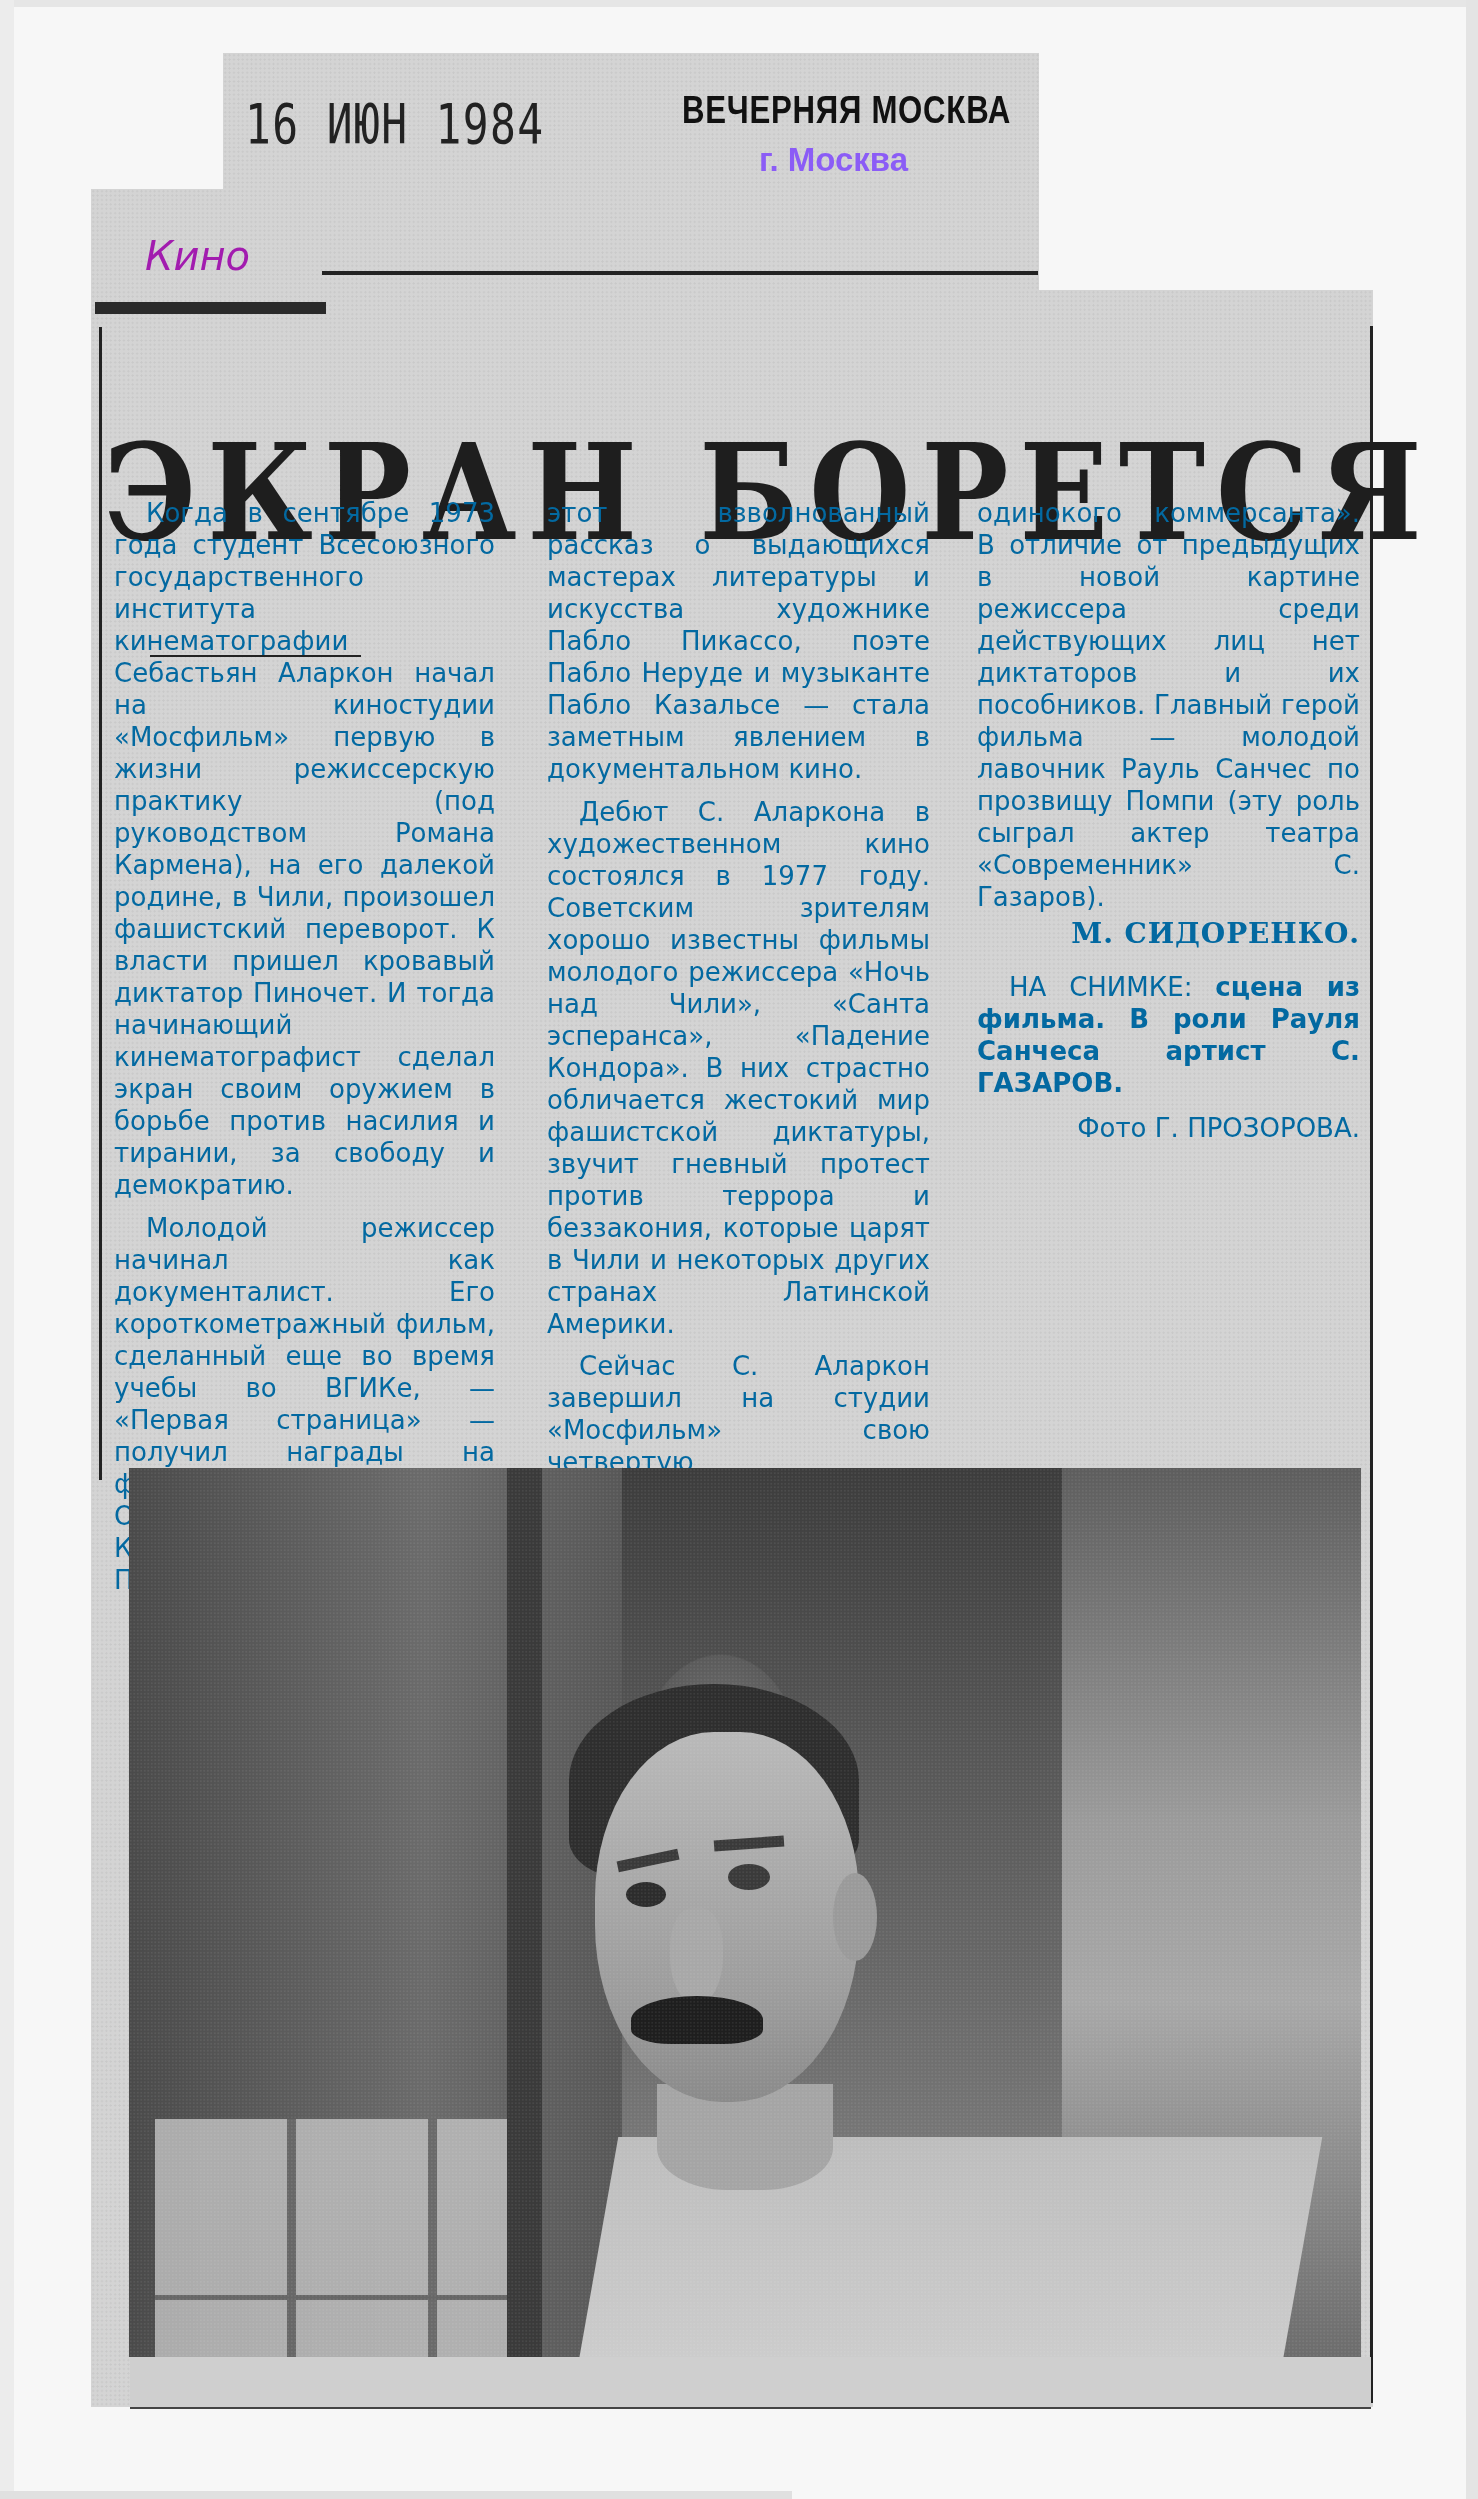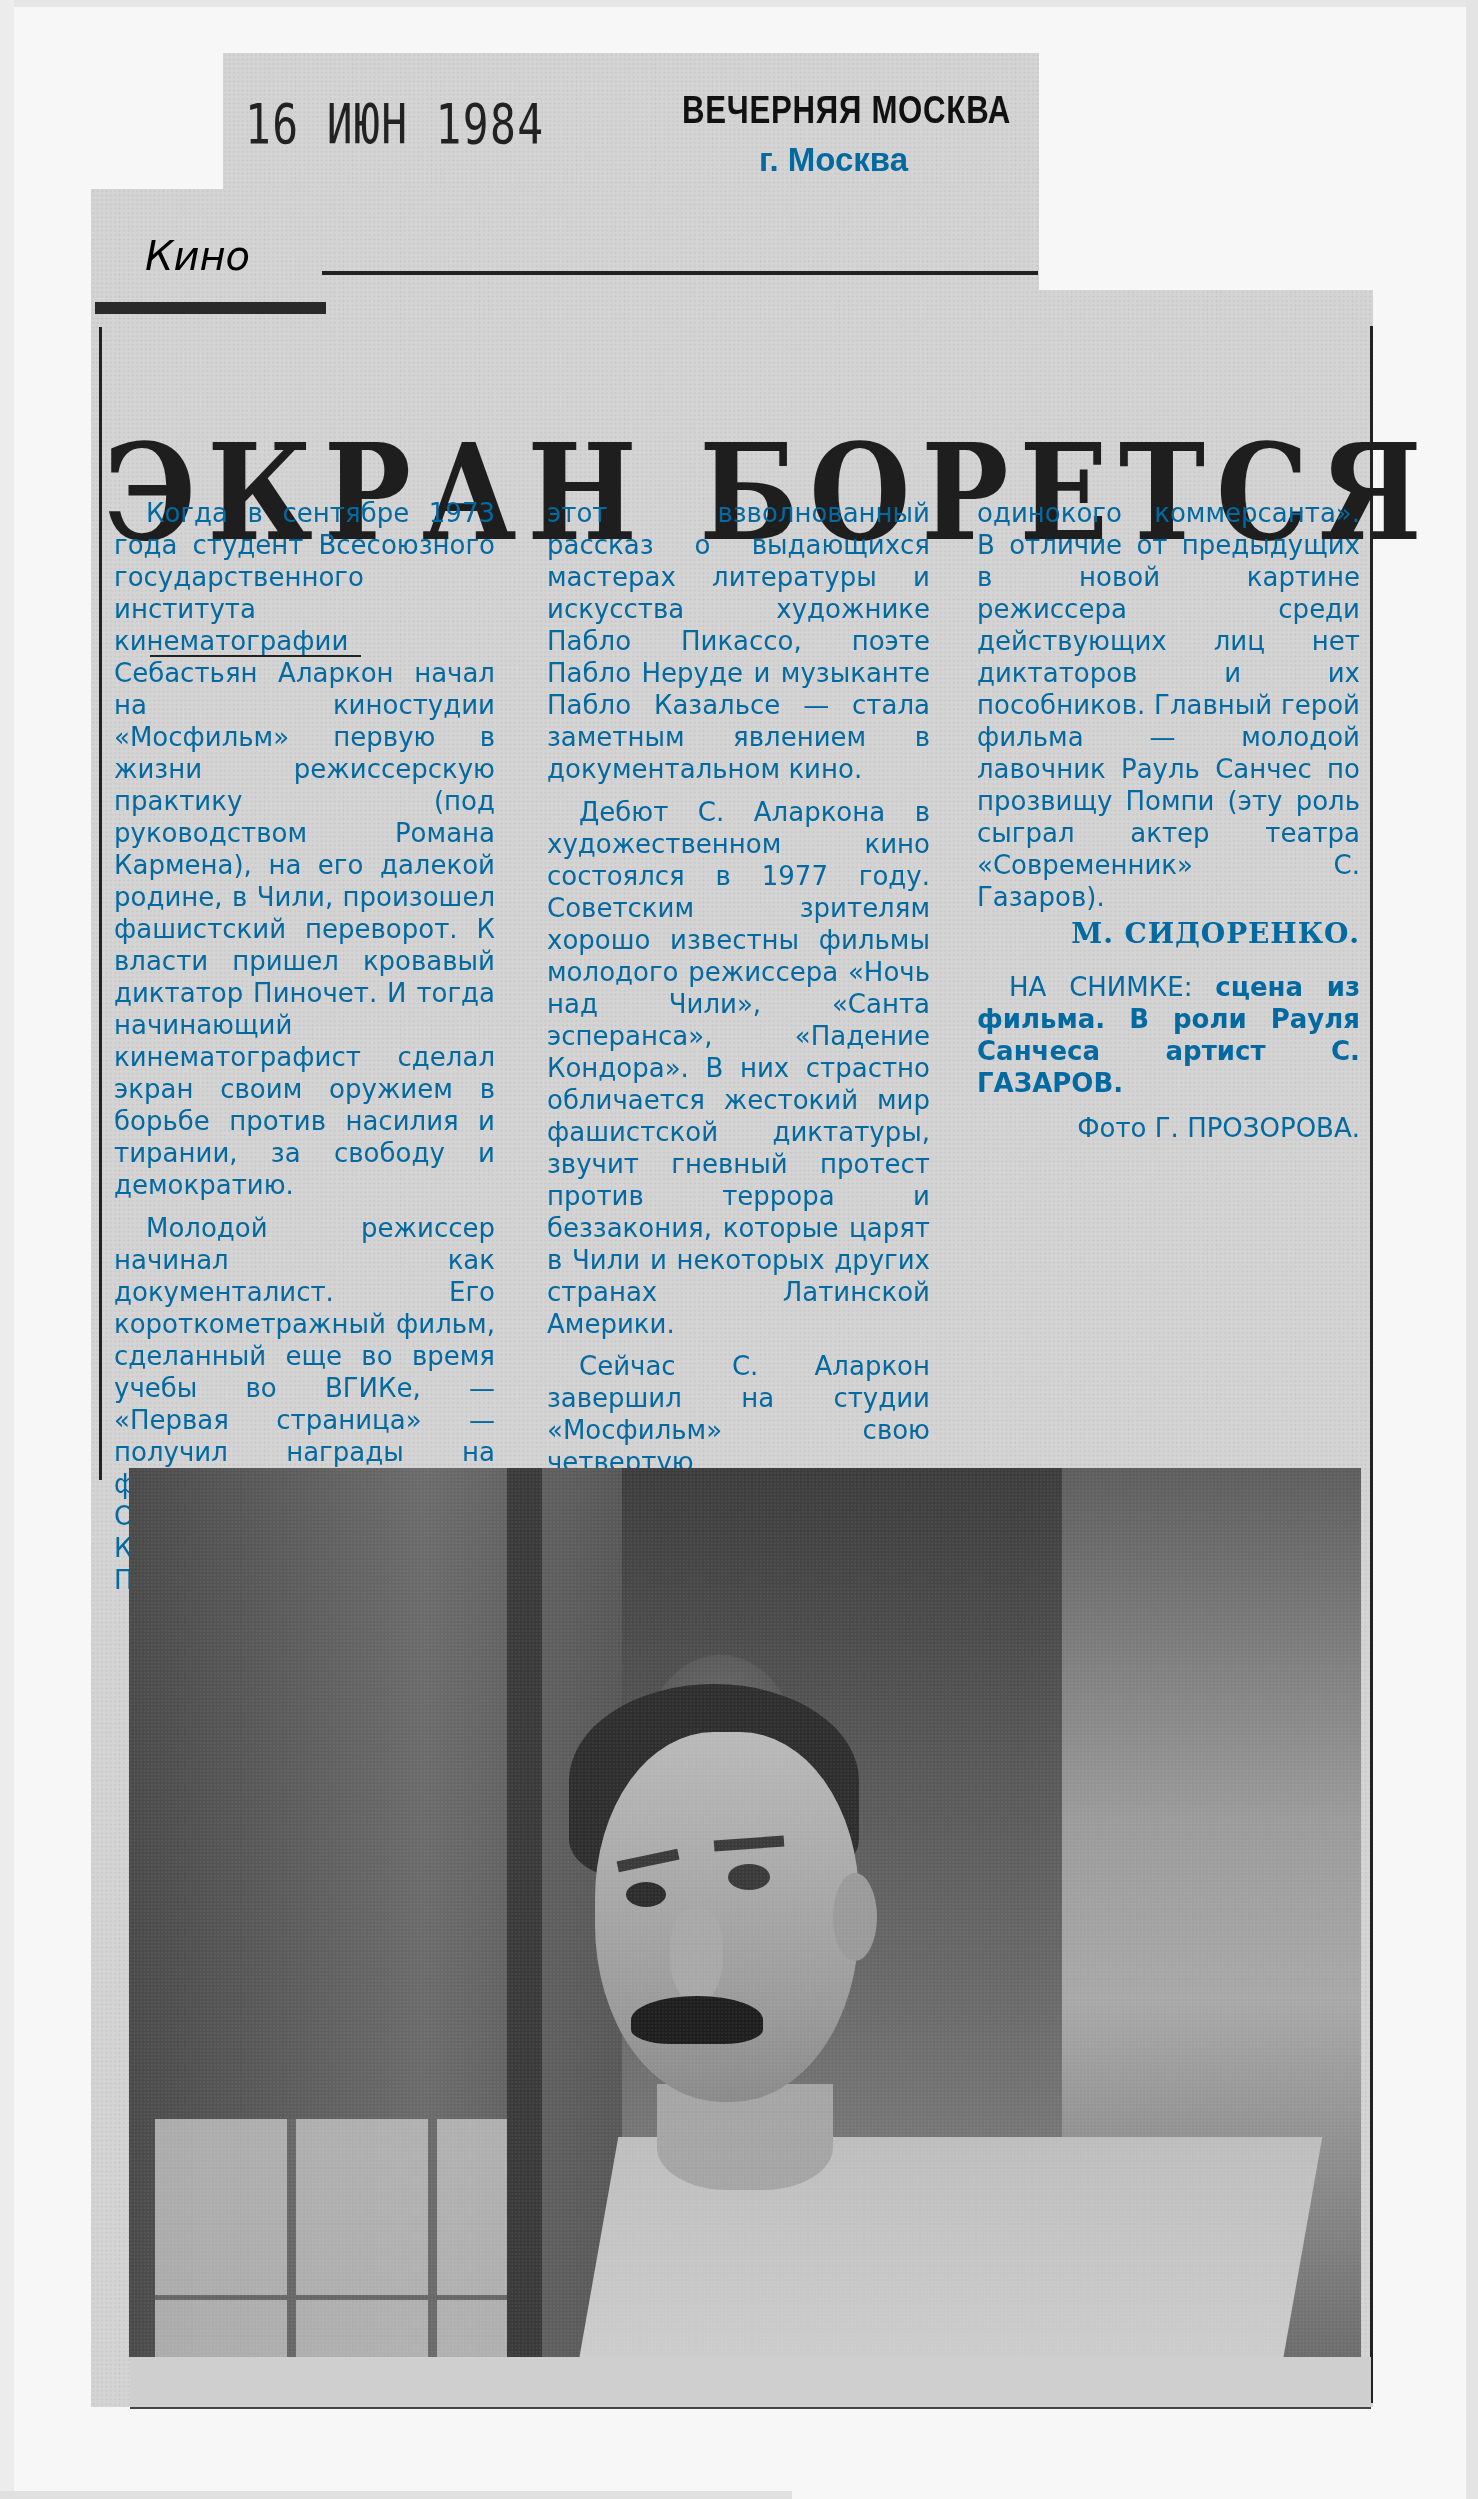--- a/index.html
+++ b/index.html
@@ -9,22 +9,22 @@
   .scan-edge-top{position:absolute;left:0;top:0;width:1479px;height:7px;background:#e6e6e6;}
   .scan-edge-bottom{position:absolute;left:0;top:2491px;width:792px;height:8.8px;background:#e0e0e0;}
   .paper{background:#d4d4d4;position:absolute;
     background-image:radial-gradient(rgba(0,0,0,0.05) 0.9px, transparent 0.9px);
     background-size:4.4px 4.4px;}
   .stamp-strip{left:223px;top:53px;width:816px;height:176px;}
   .main-clip{left:91px;top:189px;width:948px;height:2218px;}
   .main-clip-right{left:1021px;top:290px;width:352px;height:2117px;}
   .stamp-date{position:absolute;left:245px;top:92px;font-family:"DejaVu Sans Mono",monospace;font-size:55px;color:#222;letter-spacing:1.8px;transform:scaleX(0.78);transform-origin:left top;}
   .stamp-paper{position:absolute;left:682px;top:88px;font-family:"Liberation Sans",sans-serif;font-weight:bold;font-size:39px;color:#111;transform:scaleX(0.8);transform-origin:left top;letter-spacing:0.9px;}
-  .stamp-city{position:absolute;left:759px;top:141px;font-family:"Liberation Sans",sans-serif;font-weight:bold;font-size:33px;color:#0369a1;}
-  .rubric{position:absolute;left:145px;top:233px;font-family:"DejaVu Sans",sans-serif;font-size:40px;color:#000000;font-style:italic;}
+  .stamp-city{position:absolute;left:759px;top:141px;font-family:"Liberation Sans",sans-serif;font-weight:bold;font-size:33px;color:#8b5cf6;}
+  .rubric{position:absolute;left:145px;top:233px;font-family:"DejaVu Sans",sans-serif;font-size:40px;color:#a21caf;font-style:italic;}
   .rubric-line{position:absolute;left:322px;top:271px;width:716px;height:3.5px;background:#222;}
   .rubric-bar{position:absolute;left:95px;top:302px;width:231px;height:12.3px;background:#2a2a2a;}
   .frame-left{position:absolute;left:99px;top:327px;width:2.6px;height:1153px;background:#222;}
   .frame-right{position:absolute;left:1370px;top:326px;width:2.6px;height:2077px;background:#222;}
   .headline{position:absolute;left:104px;top:339px;font-family:"DejaVu Serif",serif;font-weight:bold;font-size:132px;letter-spacing:12.3px;color:#1e1e1e;line-height:1;transform:scaleX(0.88);transform-origin:left top;white-space:nowrap;}
   .col{position:absolute;top:497px;font-family:"DejaVu Sans",sans-serif;font-size:26px;line-height:32px;color:#0369a1;text-align:justify;}
   .col p{margin:0;text-indent:32px;}
   .col p + p{margin-top:10.6px;}
   .col p.cont{text-indent:0;}
   .col1{left:114px;width:381px;}

